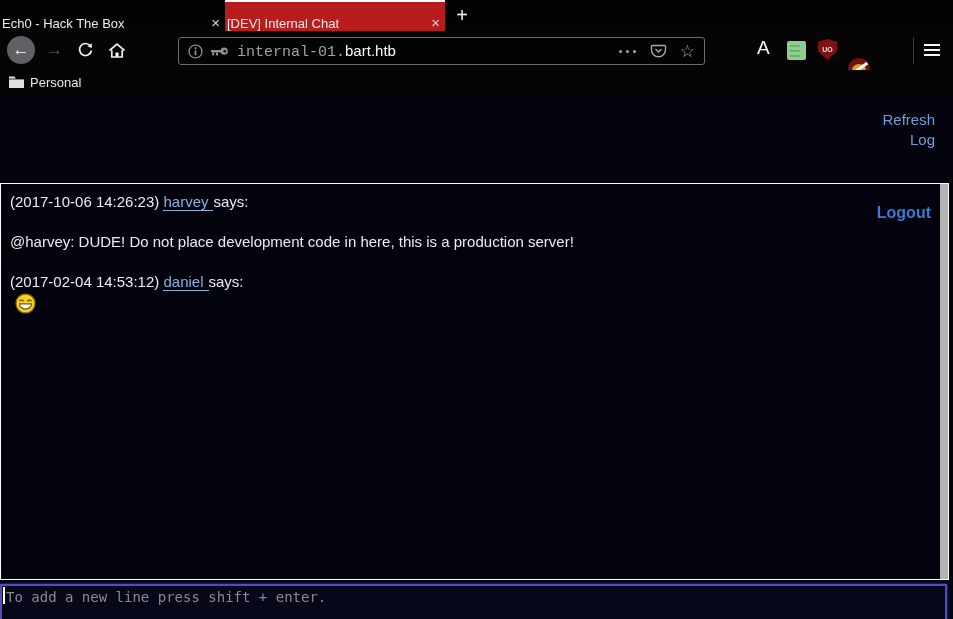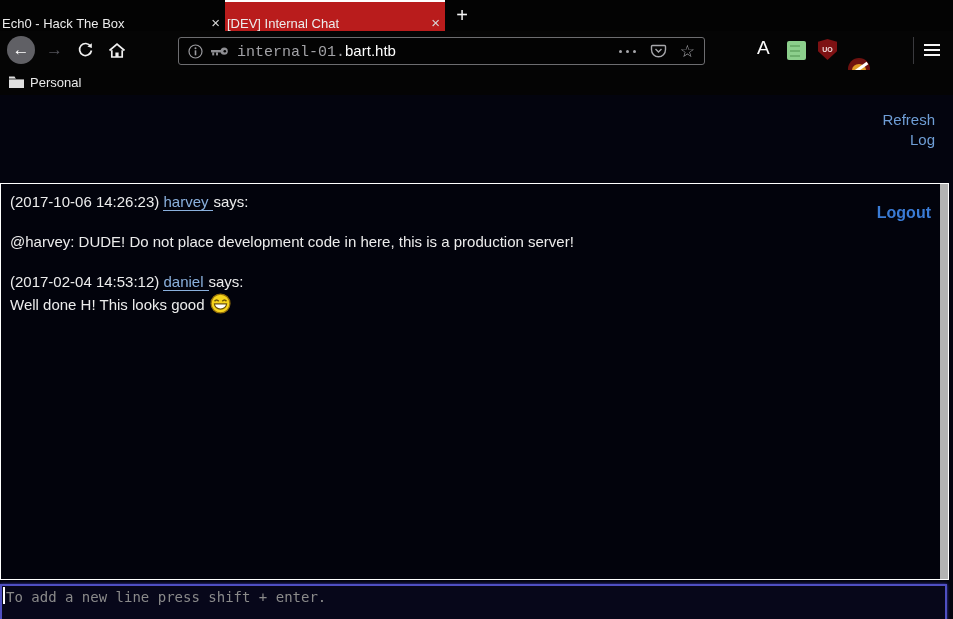--- a/index.html
+++ b/index.html
@@ -178,21 +178,21 @@
       <div class="msg">
         <div><span>(2017-10-06 14:26:23)</span> <a href="#" class="user-link">harvey</a><span>says:</span></div>
       </div>
 
       <div class="msg">
         <div>@harvey: DUDE! Do not place development code in here, this is a production server!</div>
       </div>
 
       <div class="msg">
         <div><span>(2017-02-04 14:53:12)</span> <a href="#" class="user-link">daniel</a><span>says:</span></div>
-        <div><span>Well done H! This looks good</span><svg class="emoji" width="21" height="21" viewBox="0 0 20 20">
+        <div><svg class="emoji" width="21" height="21" viewBox="0 0 20 20">
           <circle cx="10" cy="10" r="9" fill="#f6d41d" stroke="#96700a" stroke-width="1.2"></circle>
           <path d="M4.3,7.8 Q6.3,5.4 8.3,7.8" stroke="#6e5406" stroke-width="1.4" fill="none"></path>
           <path d="M11.7,7.8 Q13.7,5.4 15.7,7.8" stroke="#6e5406" stroke-width="1.4" fill="none"></path>
           <path d="M4.2,10.3 a5.8,5 0 0 0 11.6,0 z" fill="#ffffff" stroke="#6e5406" stroke-width="1.1"></path>
         </svg></div>
       </div>
 
       <div class="msg">
       </div>
 

